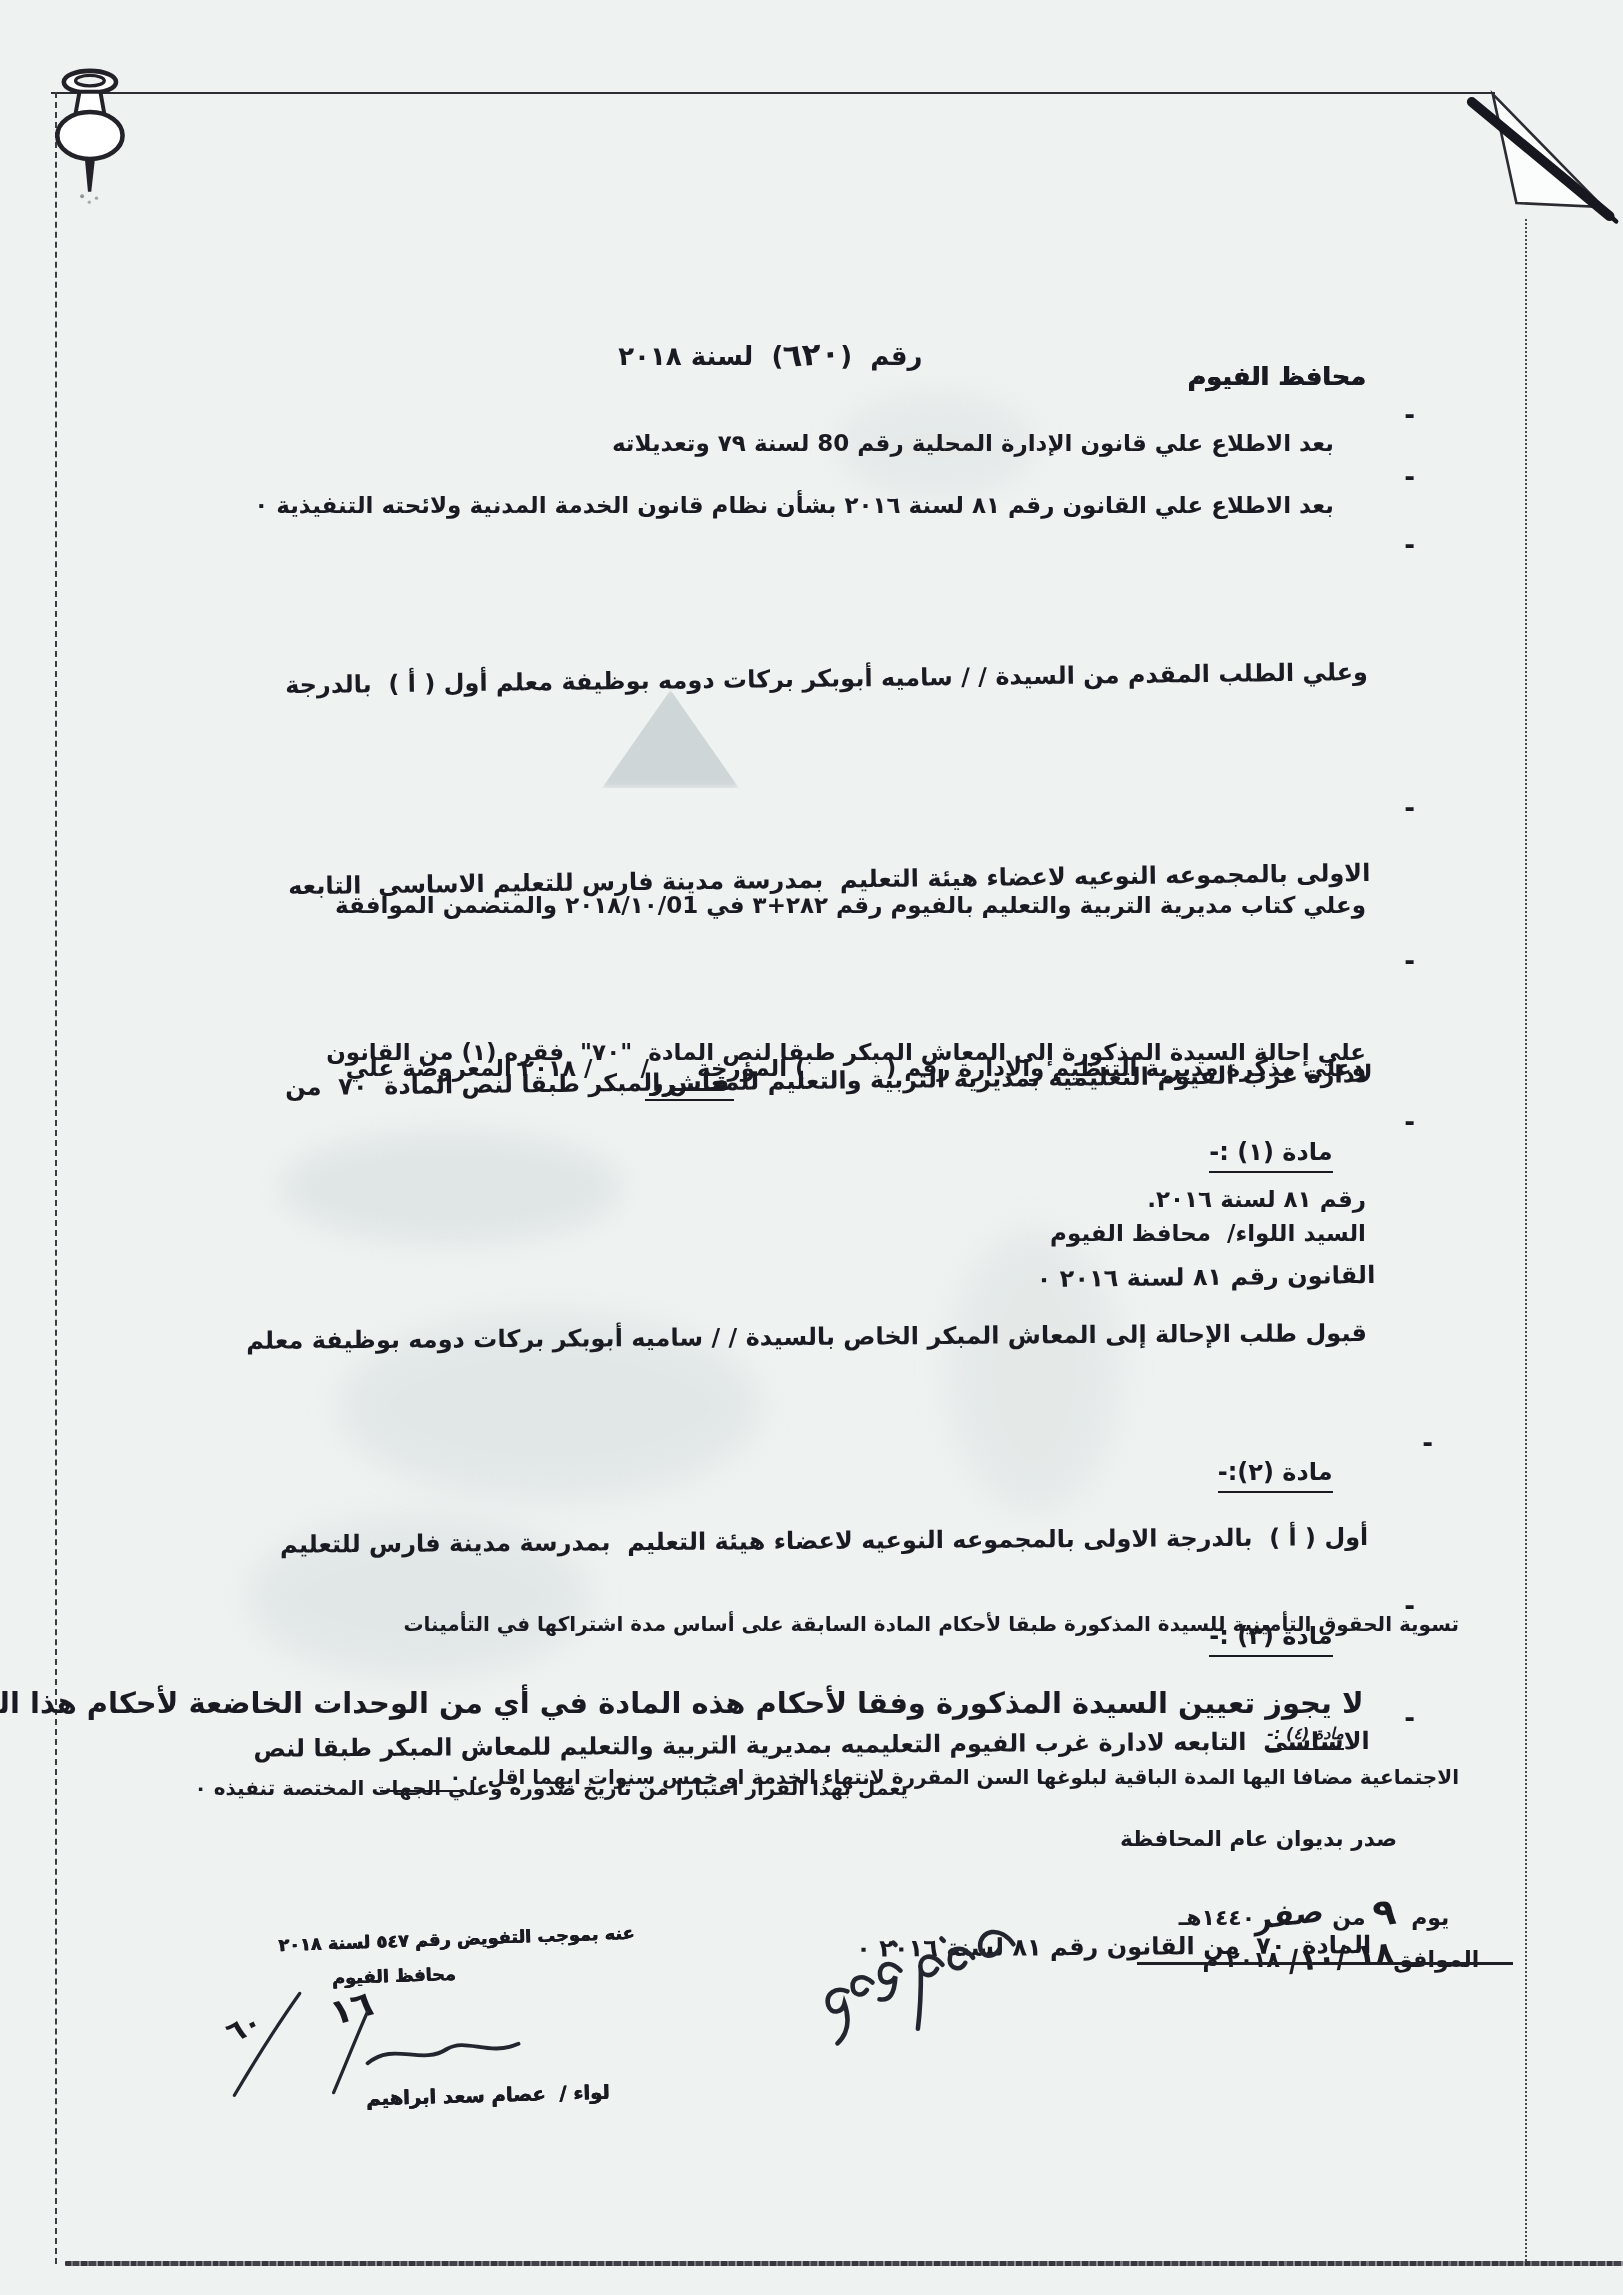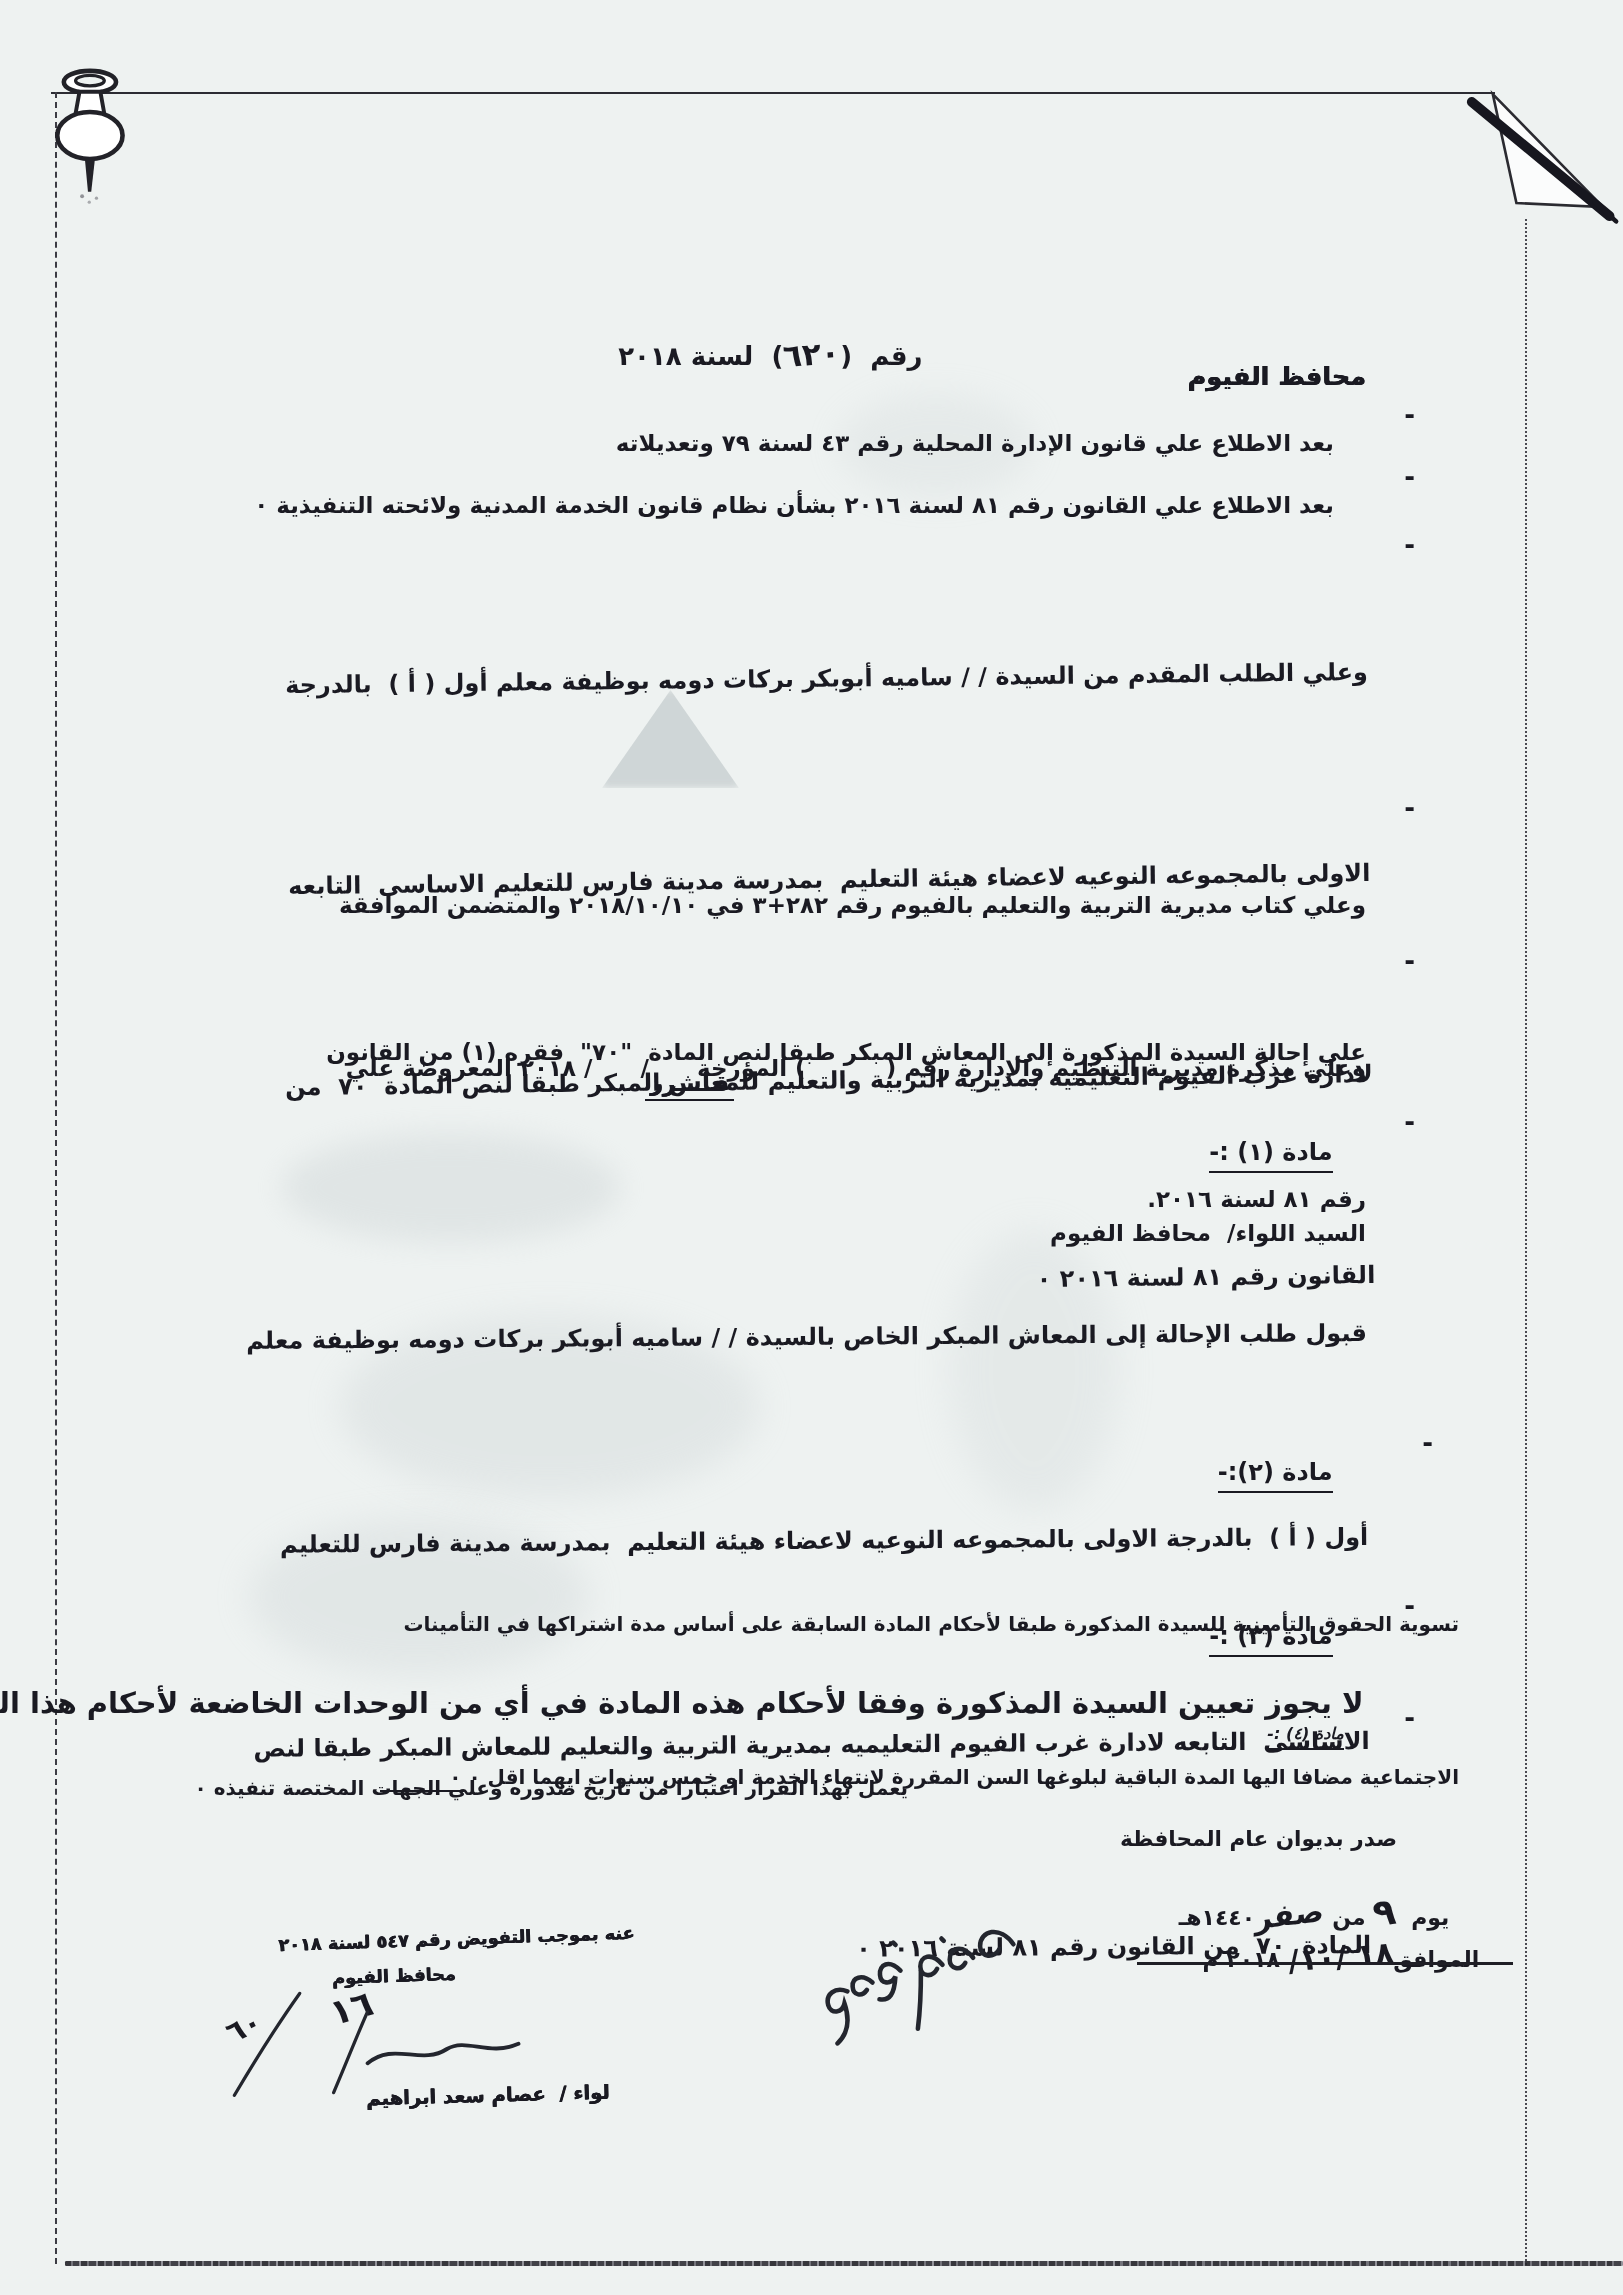--- a/index.html
+++ b/index.html
@@ -61,37 +61,37 @@
 
   <div class="t heavy" style="top:361px;right:257px;font-size:25.5px;">محافظ الفيوم</div>
 
   <span class="t dash" style="top:400px;right:208px;">-</span>
   <span class="t dash" style="top:462px;right:208px;">-</span>
   <span class="t dash" style="top:530px;right:208px;">-</span>
   <span class="t dash" style="top:793px;right:208px;">-</span>
   <span class="t dash" style="top:946px;right:208px;">-</span>
 
   <div class="t" style="top:404px;right:257px;font-size:23px;">
-    <span>بعد الاطلاع علي قانون الإدارة المحلية رقم ٤٣ لسنة ٧٩ وتعديلاته</span>
+    <span>بعد الاطلاع علي قانون الإدارة المحلية رقم 80 لسنة ٧٩ وتعديلاته</span>
   </div>
 
   <div class="t" style="top:466px;right:257px;font-size:23px;">
     <span>بعد الاطلاع علي القانون رقم ٨١ لسنة ٢٠١٦ بشأن نظام قانون الخدمة المدنية ولائحته التنفيذية ٠</span>
   </div>
 
   <div class="t lines" style="top:505px;right:257px;font-size:24px;line-height:67px;
               transform:rotate(-0.7deg);transform-origin:100% 0;">
     <div>وعلي الطلب المقدم من السيدة / / ساميه أبوبكر بركات دومه بوظيفة معلم أول ( أ )  بالدرجة</div>
     <div>الاولى بالمجموعه النوعيه لاعضاء هيئة التعليم  بمدرسة مدينة فارس للتعليم الاساسى  التابعه</div>
     <div>لادارة غرب الفيوم التعليميه بمديرية التربية والتعليم للمعاش المبكر طبقا لنص المادة  ٧٠  من</div>
     <div>القانون رقم ٨١ لسنة ٢٠١٦ ٠</div>
   </div>
 
   <div class="t lines" style="top:783px;right:257px;font-size:23px;line-height:49px;">
-    <div>وعلي كتاب مديرية التربية والتعليم بالفيوم رقم ٢٨٢+٣ في ٢٠١٨/١٠/١٠ والمتضمن الموافقة</div>
+    <div>وعلي كتاب مديرية التربية والتعليم بالفيوم رقم ٢٨٢+٣ في ٢٠١٨/١٠/01 والمتضمن الموافقة</div>
     <div>علي إحالة السيدة المذكورة إلى المعاش المبكر طبقا لنص المادة  "٧٠"  فقره (١) من القانون</div>
     <div>رقم ٨١ لسنة ٢٠١٦.</div>
   </div>
 
   <div class="t lines" style="top:931px;right:257px;font-size:23px;line-height:55px;">
     <div>وعلي مذكرة مديرية التنظيم والإدارة رقم (          ) المؤرخة      /      / ٢٠١٨ المعروضة علي</div>
     <div>السيد اللواء/  محافظ الفيوم</div>
   </div>
 
   <div class="t heavy" style="top:1046px;left:645px;font-size:22px;">

